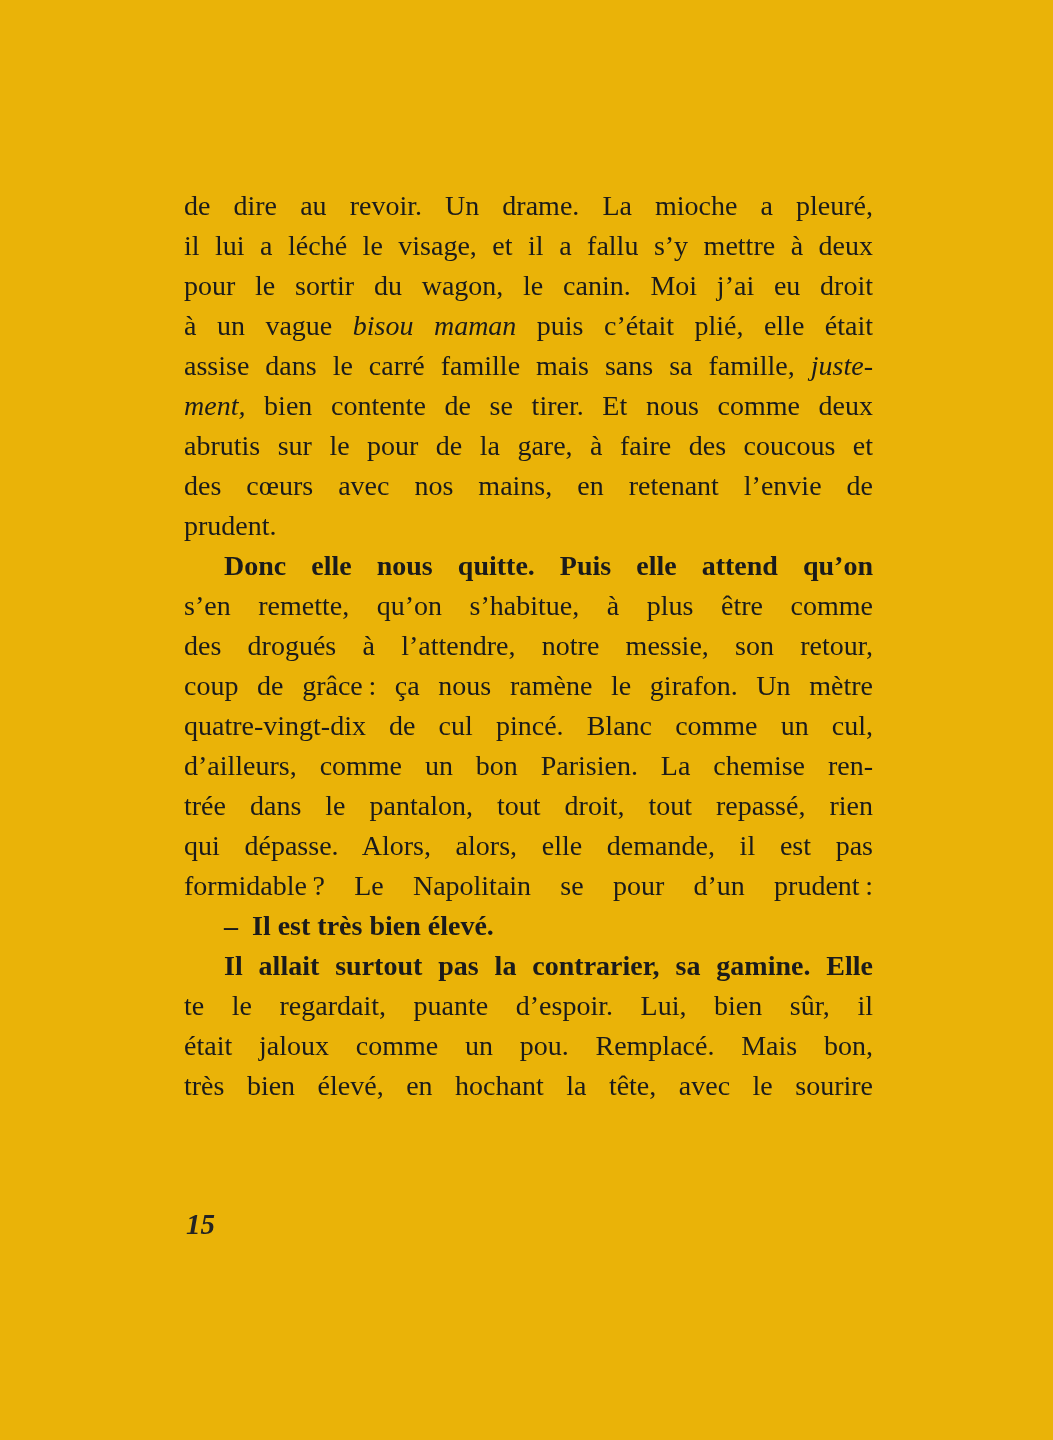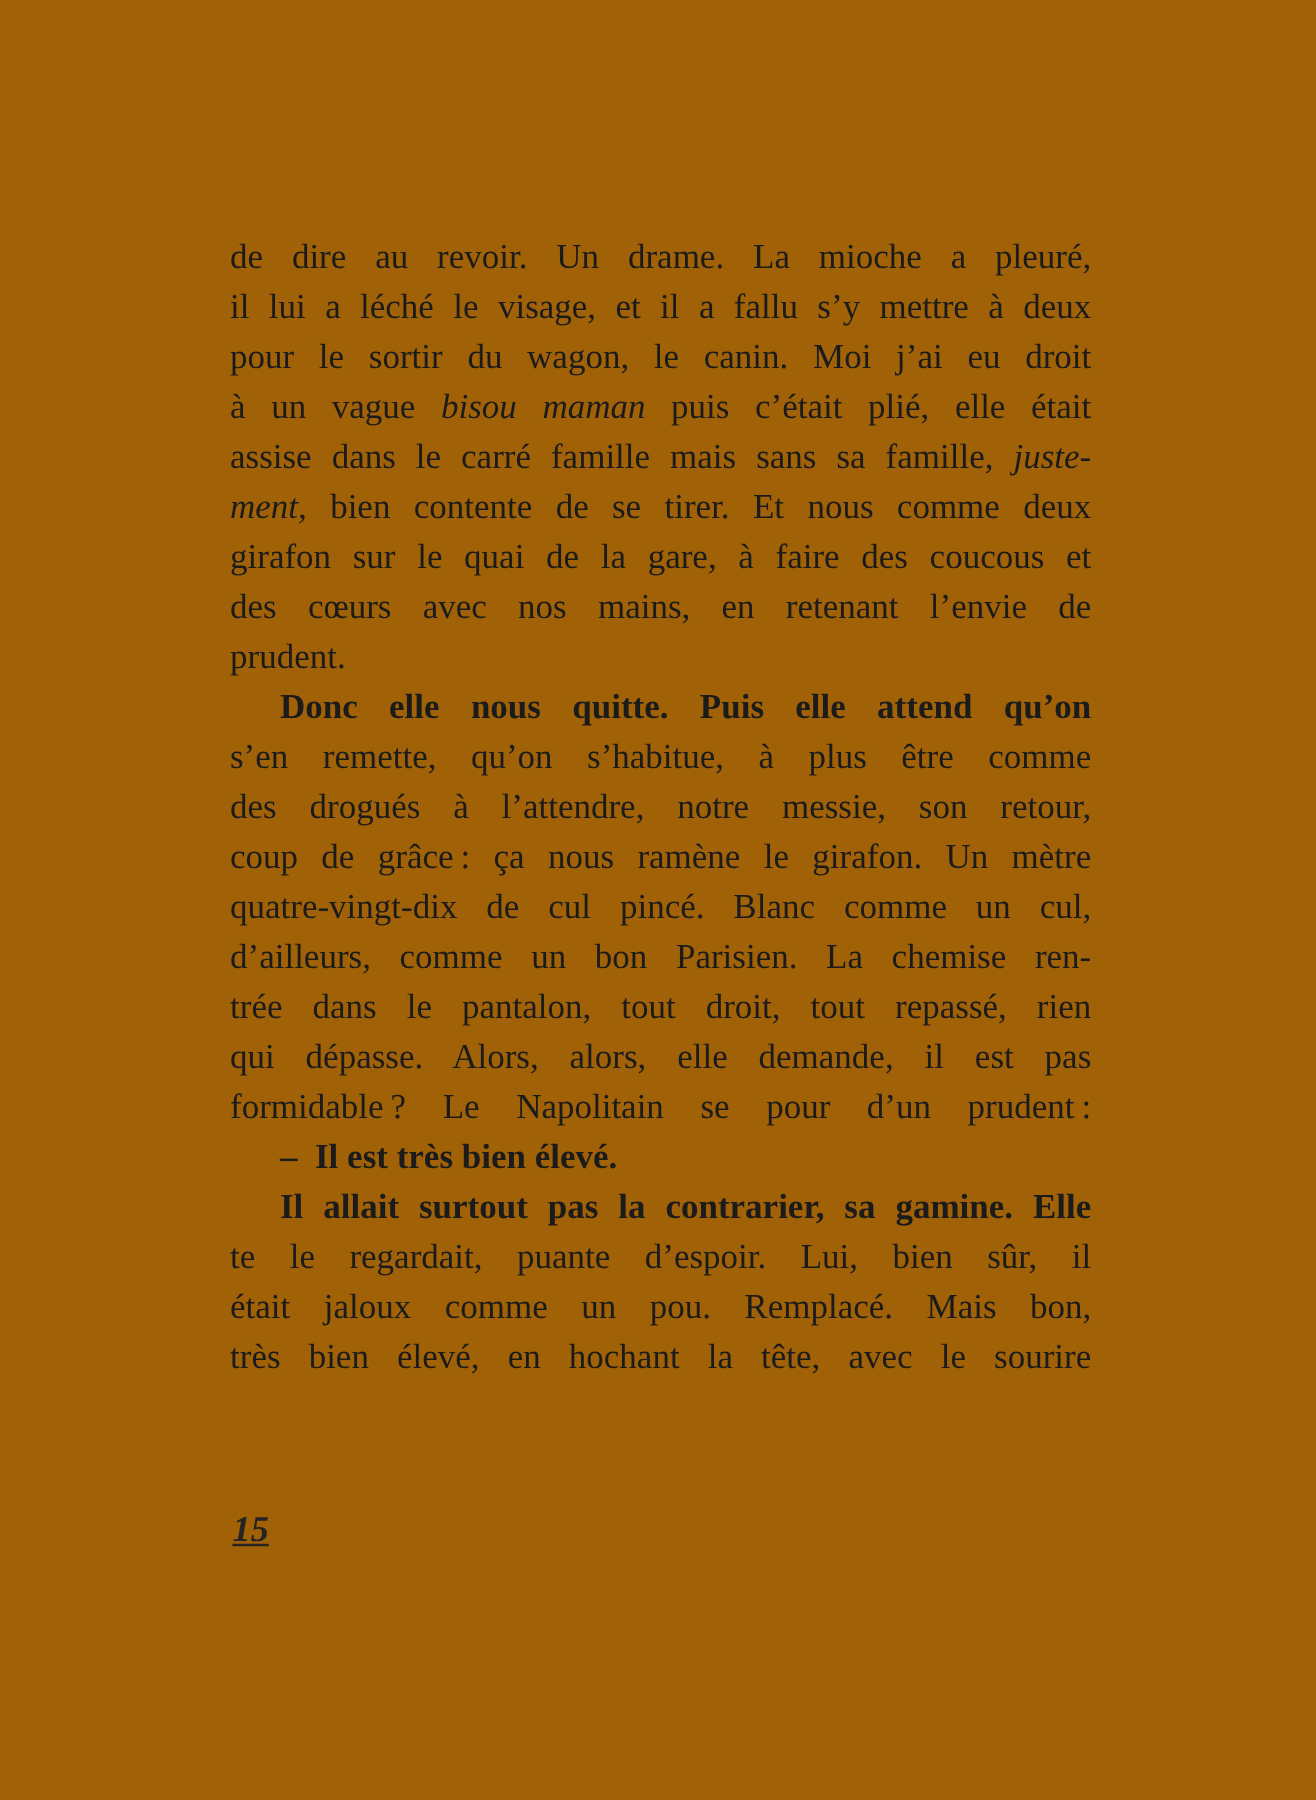--- a/index.html
+++ b/index.html
@@ -4,21 +4,21 @@
 <style>
   html, body {
     margin: 0;
     padding: 0;
     background: #ffffff;
   }
   .book-page {
     position: relative;
     width: 1053px;
     height: 1440px;
-    background: #a16207;
+    background: #eab308;
     overflow: hidden;
     font-family: "Liberation Serif", "DejaVu Serif", serif;
     color: #1b1b1b;
   }
   .text-block {
     position: absolute;
     left: 184px;
     top: 186px;
     width: 689px;
     font-size: 28px;
@@ -41,36 +41,35 @@
   .italic { font-style: italic; }
   .page-number {
     position: absolute;
     left: 186px;
     top: 1208px;
     font-size: 29px;
     line-height: 32px;
     font-style: italic;
     font-weight: bold;
     color: #242424;
-    text-decoration: underline;
   }
 </style>
 </head>
 <body>
 
 <div class="book-page">
   <div class="text-block">
       <div class="paragraph">
         <div class="line justify"><span>de dire au revoir. Un drame. La mioche a pleuré,</span></div>
         <div class="line justify"><span>il lui a léché le visage, et il a fallu s’y mettre à deux</span></div>
         <div class="line justify"><span>pour le sortir du wagon, le canin. Moi j’ai eu droit</span></div>
         <div class="line justify"><span>à un vague </span><span class="italic">bisou maman</span><span> puis c’était plié, elle était</span></div>
         <div class="line justify"><span>assise dans le carré famille mais sans sa famille, </span><span class="italic">juste-</span></div>
         <div class="line justify"><span class="italic">ment,</span><span> bien contente de se tirer. Et nous comme deux</span></div>
-        <div class="line justify"><span>girafon sur le quai de la gare, à faire des coucous et</span></div>
+        <div class="line justify"><span>abrutis sur le pour de la gare, à faire des coucous et</span></div>
         <div class="line justify"><span>des cœurs avec nos mains, en retenant l’envie de</span></div>
         <div class="line"><span>prudent.</span></div>
       </div>
       <div class="paragraph">
         <div class="line justify indent"><span>Donc elle nous quitte. Puis elle attend qu’on</span></div>
         <div class="line justify"><span>s’en remette, qu’on s’habitue, à plus être comme</span></div>
         <div class="line justify"><span>des drogués à l’attendre, notre messie, son retour,</span></div>
         <div class="line justify"><span>coup de grâce : ça nous ramène le girafon. Un mètre</span></div>
         <div class="line justify"><span>quatre-vingt-dix de cul pincé. Blanc comme un cul,</span></div>
         <div class="line justify"><span>d’ailleurs, comme un bon Parisien. La chemise ren-</span></div>

